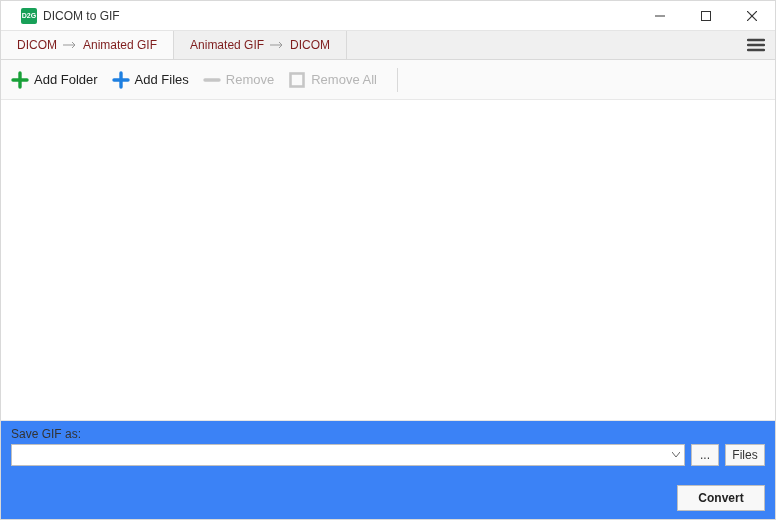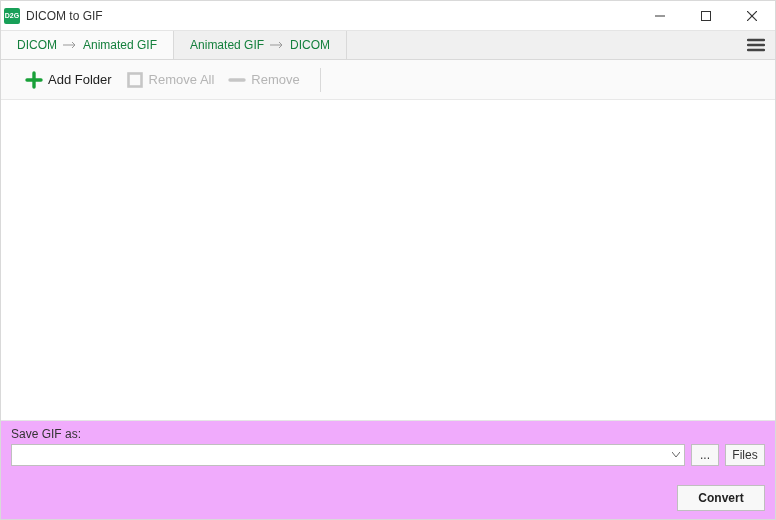--- a/index.html
+++ b/index.html
@@ -11,21 +11,21 @@
     height: 520px;
     overflow: hidden;
     border: 1px solid #d9d9d9;
   }
   
   .titlebar {
     height: 30px;
     background: #fff;
     display: flex;
     align-items: center;
-    padding-left: 3px;
+    padding-left: 20px;
     border-bottom: 1px solid #e5e5e5;
   }
   .app-icon {
     width: 16px; height: 16px;
     background: #18a058;
     border-radius: 2px;
     display: flex; align-items: center; justify-content: center;
     color: #fff; font-size: 7px; font-weight: bold;
     margin-right: 6px;
   }
@@ -42,41 +42,41 @@
     height: 29px;
     background: #f0f0f0;
     display: flex;
     align-items: stretch;
     border-bottom: 1px solid #d9d9d9;
   }
   .tab {
     display: flex; align-items: center;
     padding: 0 16px;
     font-size: 12px;
-    color: #15803d;
+    color: #7f1d1d;
     border-right: 1px solid #d9d9d9;
     gap: 6px;
     background: #f0f0f0;
   }
   .tab.active {
     background: #fafafa;
     position: relative;
   }
   .menu-btn {
     margin-left: auto;
     width: 38px;
     display: flex; align-items: center; justify-content: center;
   }
   
   .toolbar {
     height: 40px;
     background: #fafafa;
     display: flex;
     align-items: center;
-    padding: 0 22px;
+    padding: 0 8px;
     gap: 10px;
     border-bottom: 1px solid #e8e8e8;
   }
   .tbtn {
     display: flex; align-items: center; gap: 5px;
     font-size: 13px;
     color: #222;
     padding: 2px 2px;
   }
   .tbtn.disabled { color: #b5b5b5; }
@@ -86,21 +86,21 @@
     width: 1px; height: 24px; background: #d9d9d9;
     margin: 0 8px;
   }
   
   .main-area {
     height: 320px;
     background: #fff;
   }
   
   .bottom-panel {
-    background: #f0abfc;
+    background: #3b82f6;
     border-top: 1px solid #e5e5e5;
     height: 99px;
     padding: 6px 10px 8px 10px;
     display: flex; flex-direction: column;
   }
   .save-label { font-size: 12px; color: #333; margin-bottom: 3px; padding-left: 0; }
   .save-row { display: flex; gap: 6px; align-items: center; }
   .path-input {
     flex: 1;
     height: 22px;
@@ -206,35 +206,44 @@
 <div class="toolbar">
   <div class="tbtn">
     <span class="icon-slot">
       <svg width="18" height="18" viewBox="0 0 18 18">
           <line x1="9" y1="2" x2="9" y2="16" stroke="#18a038" stroke-width="3.4" stroke-linecap="round"></line>
           <line x1="2" y1="9" x2="16" y2="9" stroke="#18a038" stroke-width="3.4" stroke-linecap="round"></line>
         </svg>
     </span>
     <span>Add Folder</span>
   </div>
+  <div class="tbtn">
+    <span class="icon-slot">
+      <svg width="18" height="18" viewBox="0 0 18 18">
+          <line x1="9" y1="2" x2="9" y2="16" stroke="#1e7fe0" stroke-width="3.4" stroke-linecap="round"></line>
+          <line x1="2" y1="9" x2="16" y2="9" stroke="#1e7fe0" stroke-width="3.4" stroke-linecap="round"></line>
+        </svg>
+    </span>
+    <span>Add Files</span>
+  </div>
   <div class="tbtn disabled">
     <span class="icon-slot">
       <svg width="18" height="18" viewBox="0 0 18 18">
+          <line x1="2" y1="9" x2="16" y2="9" stroke="#888" stroke-width="3.4" stroke-linecap="round"></line>
+        </svg>
+    </span>
+    <span>Remove</span>
+  </div>
+  <div class="tbtn disabled">
+    <span class="icon-slot">
+      <svg width="18" height="18" viewBox="0 0 18 18">
           <rect x="2.5" y="2.5" width="13" height="13" fill="none" stroke="#888" stroke-width="2.6"></rect>
         </svg>
     </span>
     <span>Remove All</span>
-  </div>
-  <div class="tbtn disabled">
-    <span class="icon-slot">
-      <svg width="18" height="18" viewBox="0 0 18 18">
-          <line x1="2" y1="9" x2="16" y2="9" stroke="#888" stroke-width="3.4" stroke-linecap="round"></line>
-        </svg>
-    </span>
-    <span>Remove</span>
   </div>
   <div class="vsep"></div>
 </div>
 
 <div class="main-area"></div>
 
 <div class="bottom-panel">
   <div class="save-label">Save GIF as:</div>
   <div class="save-row">
     <div class="path-combo">

